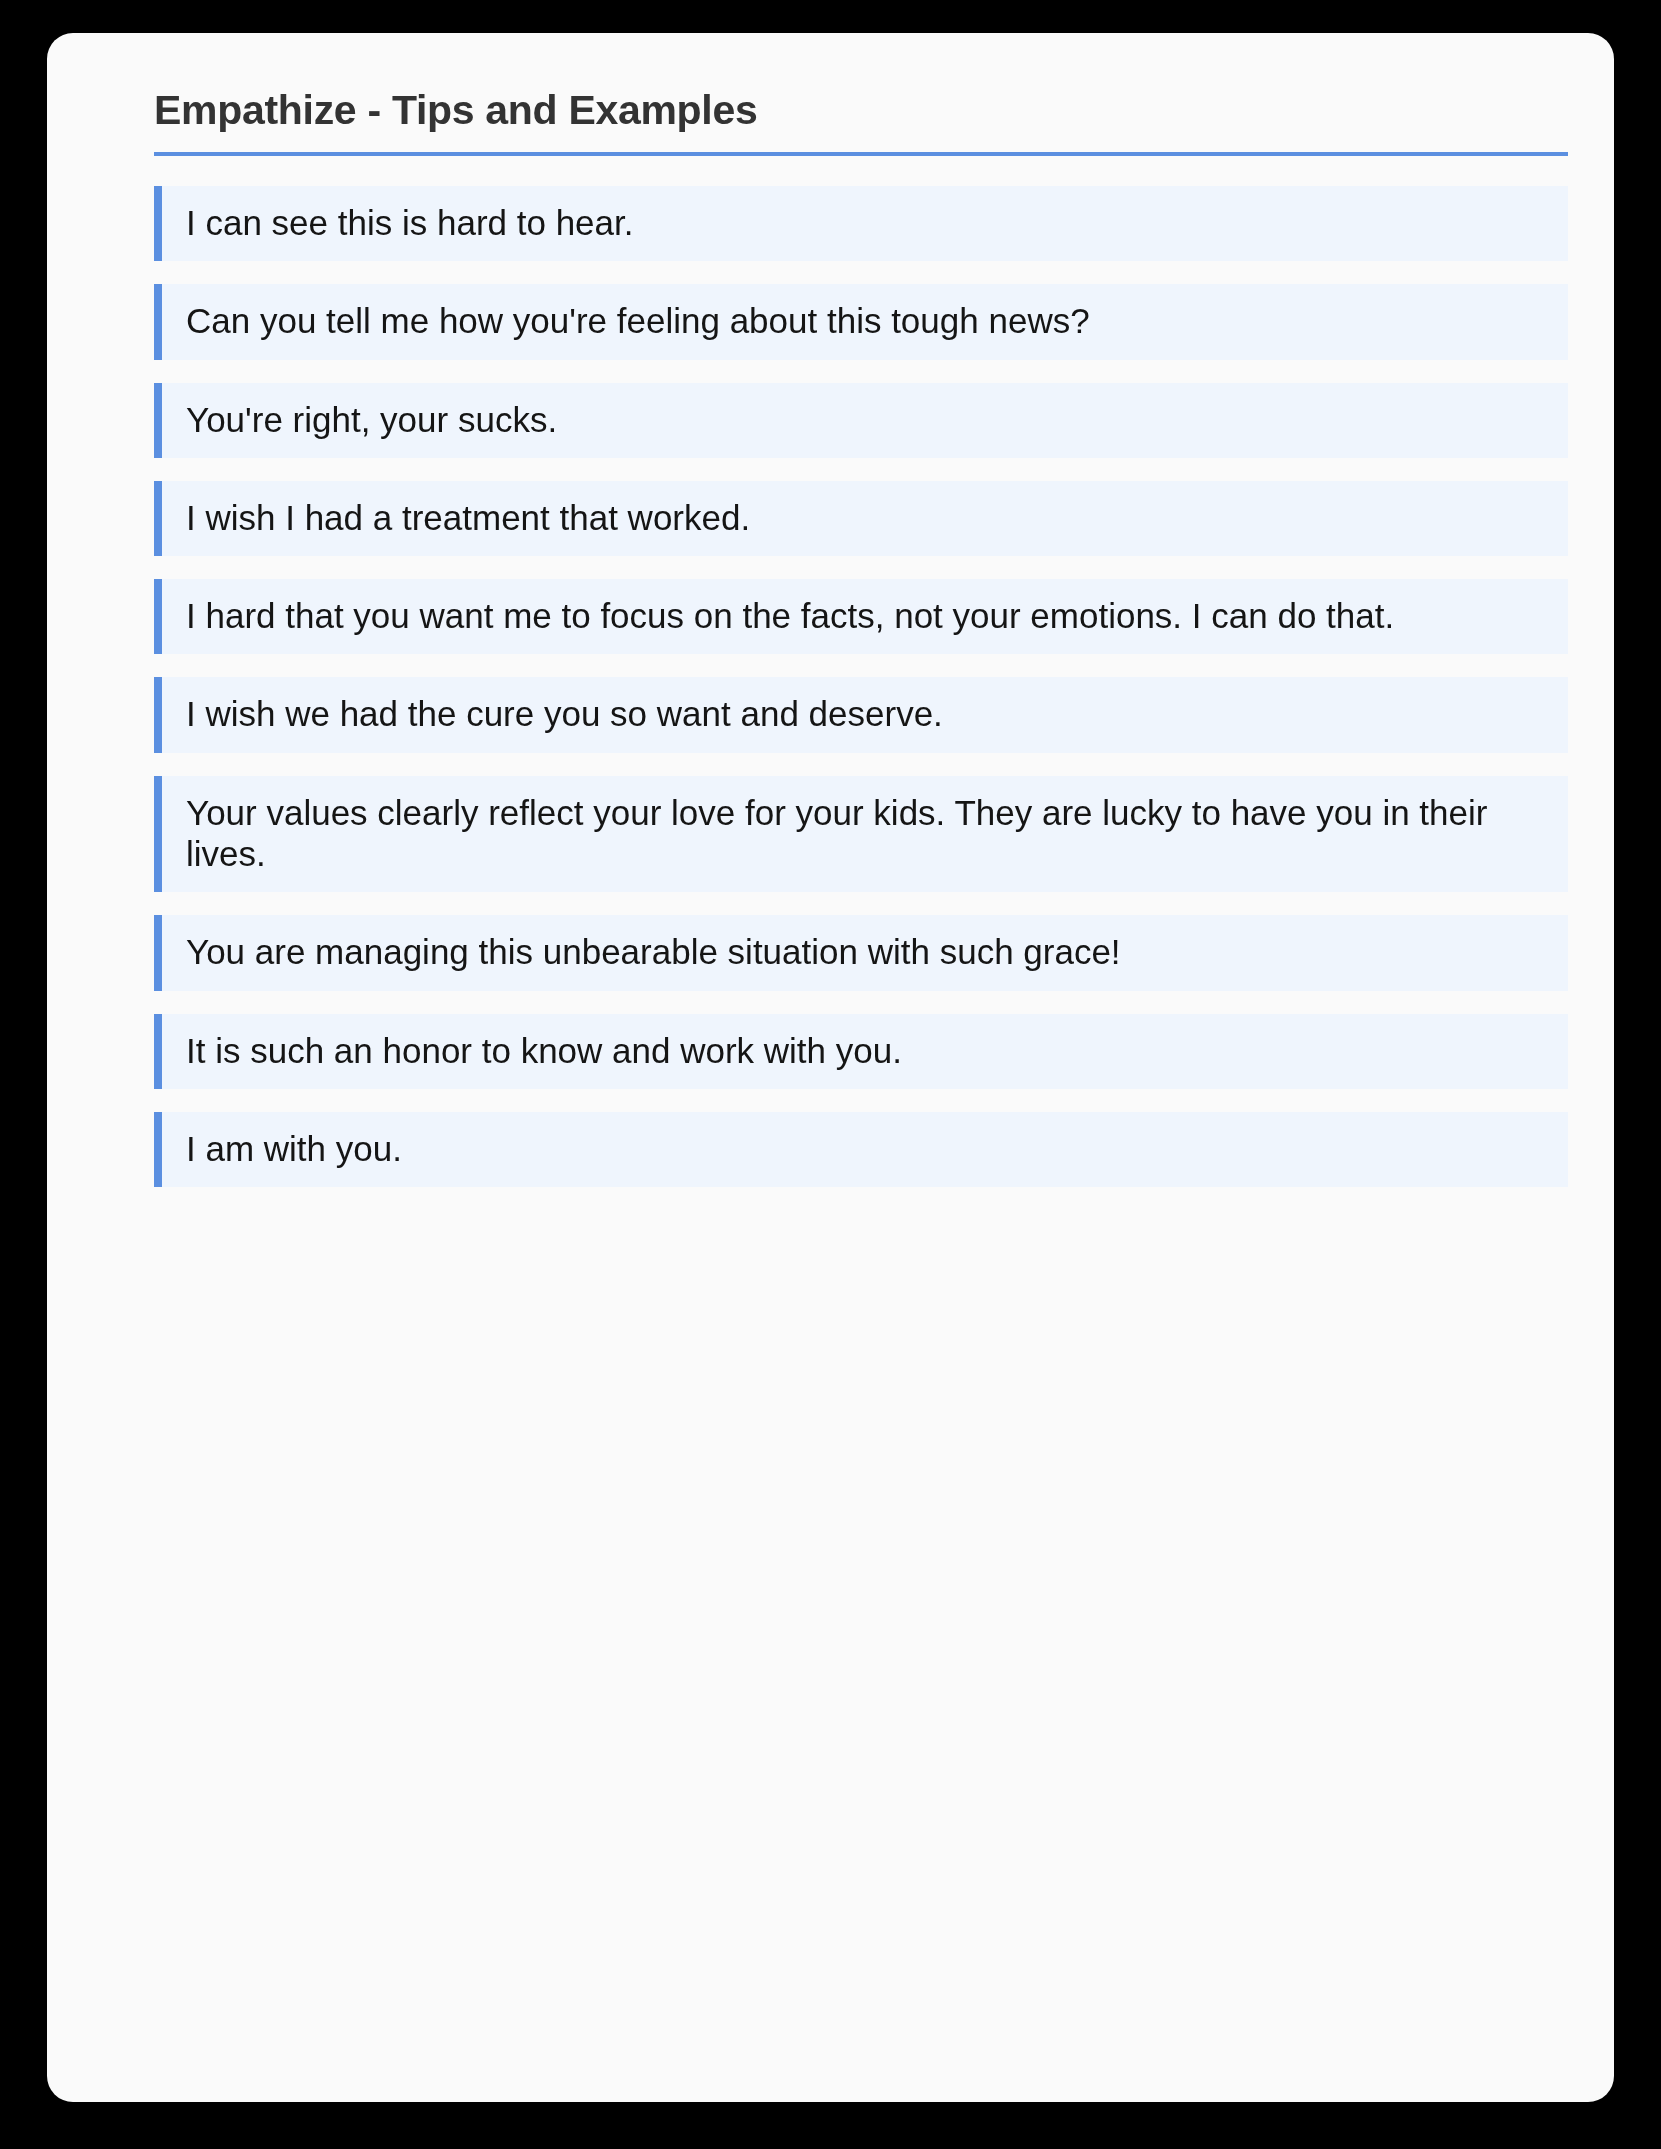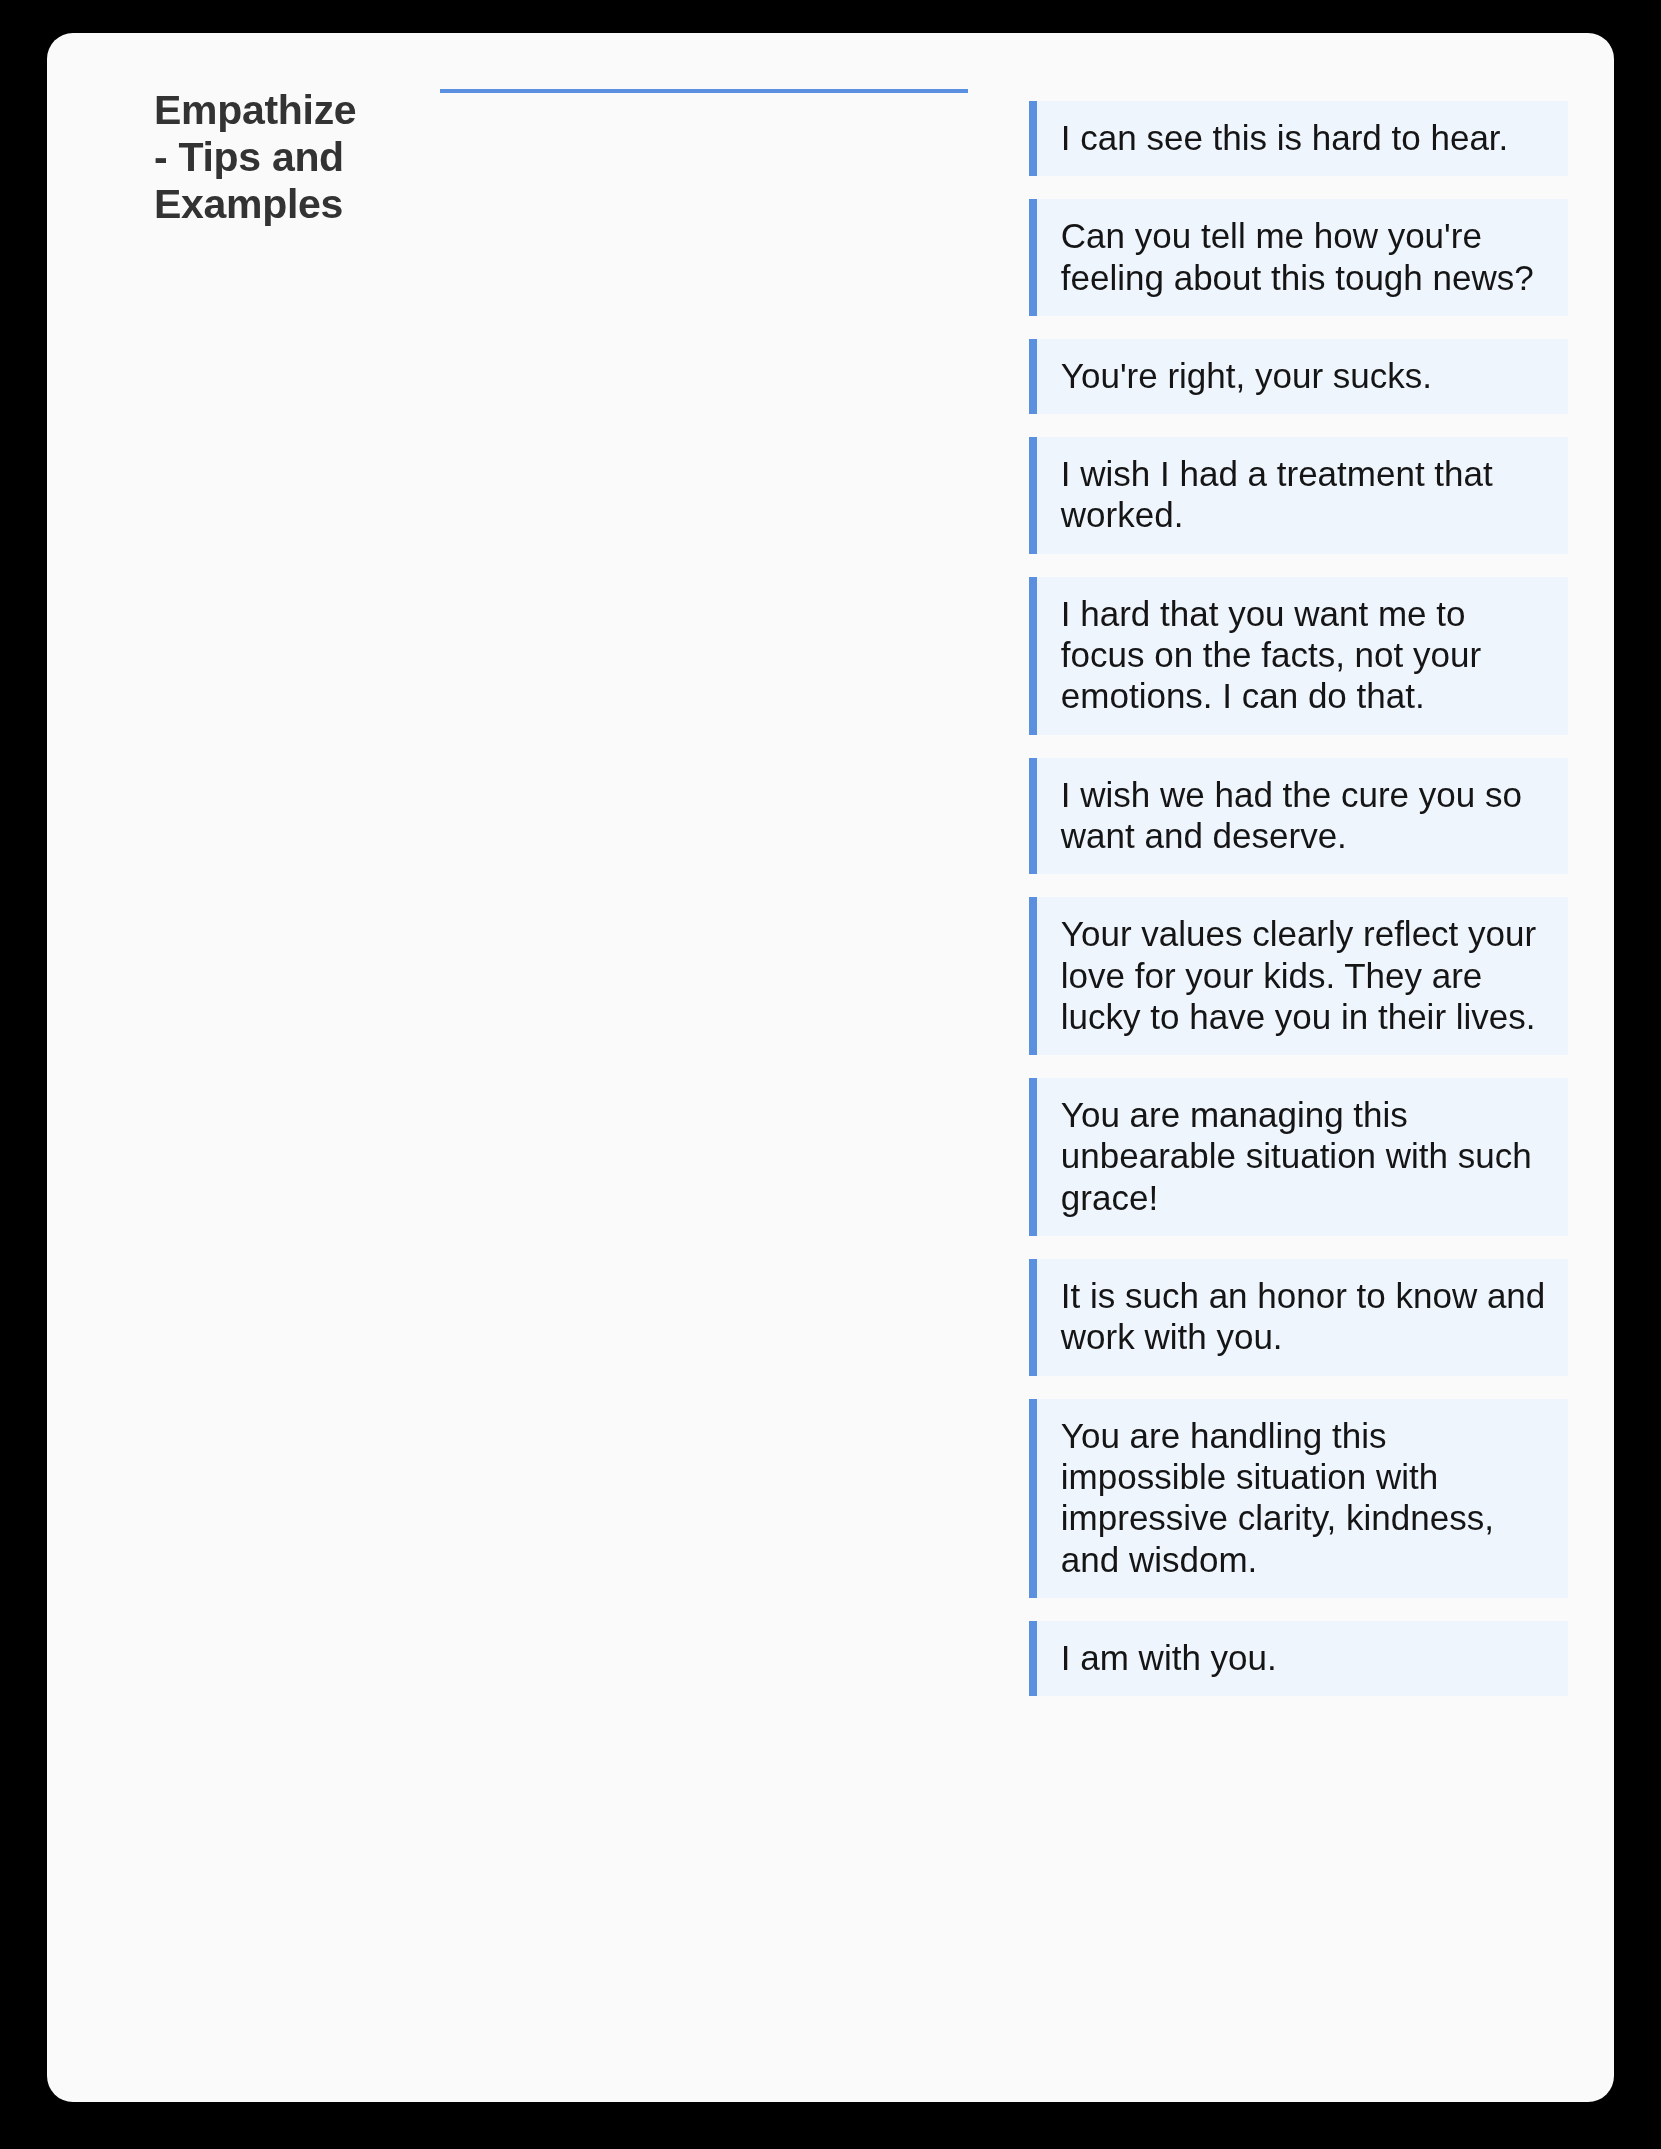--- a/index.html
+++ b/index.html
@@ -21,21 +21,21 @@
     background: #000000;
   }
   .card {
     box-sizing: border-box;
     width: 100%;
     height: 100%;
     background: #fafafa;
     border-radius: 26px;
     padding: 38px 46px 40px 46px;
     display: flex;
-    flex-direction: row;
+    flex-direction: column;
   }
   .card-title {
     font-size: 41px;
     font-weight: bold;
     color: #333333;
     letter-spacing: -0.3px;
     margin: 16px 0 0 61px;
   }
   .title-rule {
     height: 4px;
@@ -74,18 +74,17 @@
     <div class="tips-list">
       <div class="tip">I can see this is hard to hear.</div>
       <div class="tip">Can you tell me how you're feeling about this tough news?</div>
       <div class="tip">You're right, your sucks.</div>
       <div class="tip">I wish I had a treatment that worked.</div>
       <div class="tip">I hard that you want me to focus on the facts, not your emotions. I can do that.</div>
       <div class="tip">I wish we had the cure you so want and deserve.</div>
       <div class="tip">Your values clearly reflect your love for your kids. They are lucky to have you in their lives.</div>
       <div class="tip">You are managing this unbearable situation with such grace!</div>
       <div class="tip">It is such an honor to know and work with you.</div>
-      <div class="tip">You are handling this impossible situation with impressive clarity, kindness, and wisdom.</div>
       <div class="tip">I am with you.</div>
     </div>
 
   </div>
 </div>
 
 </body></html>

